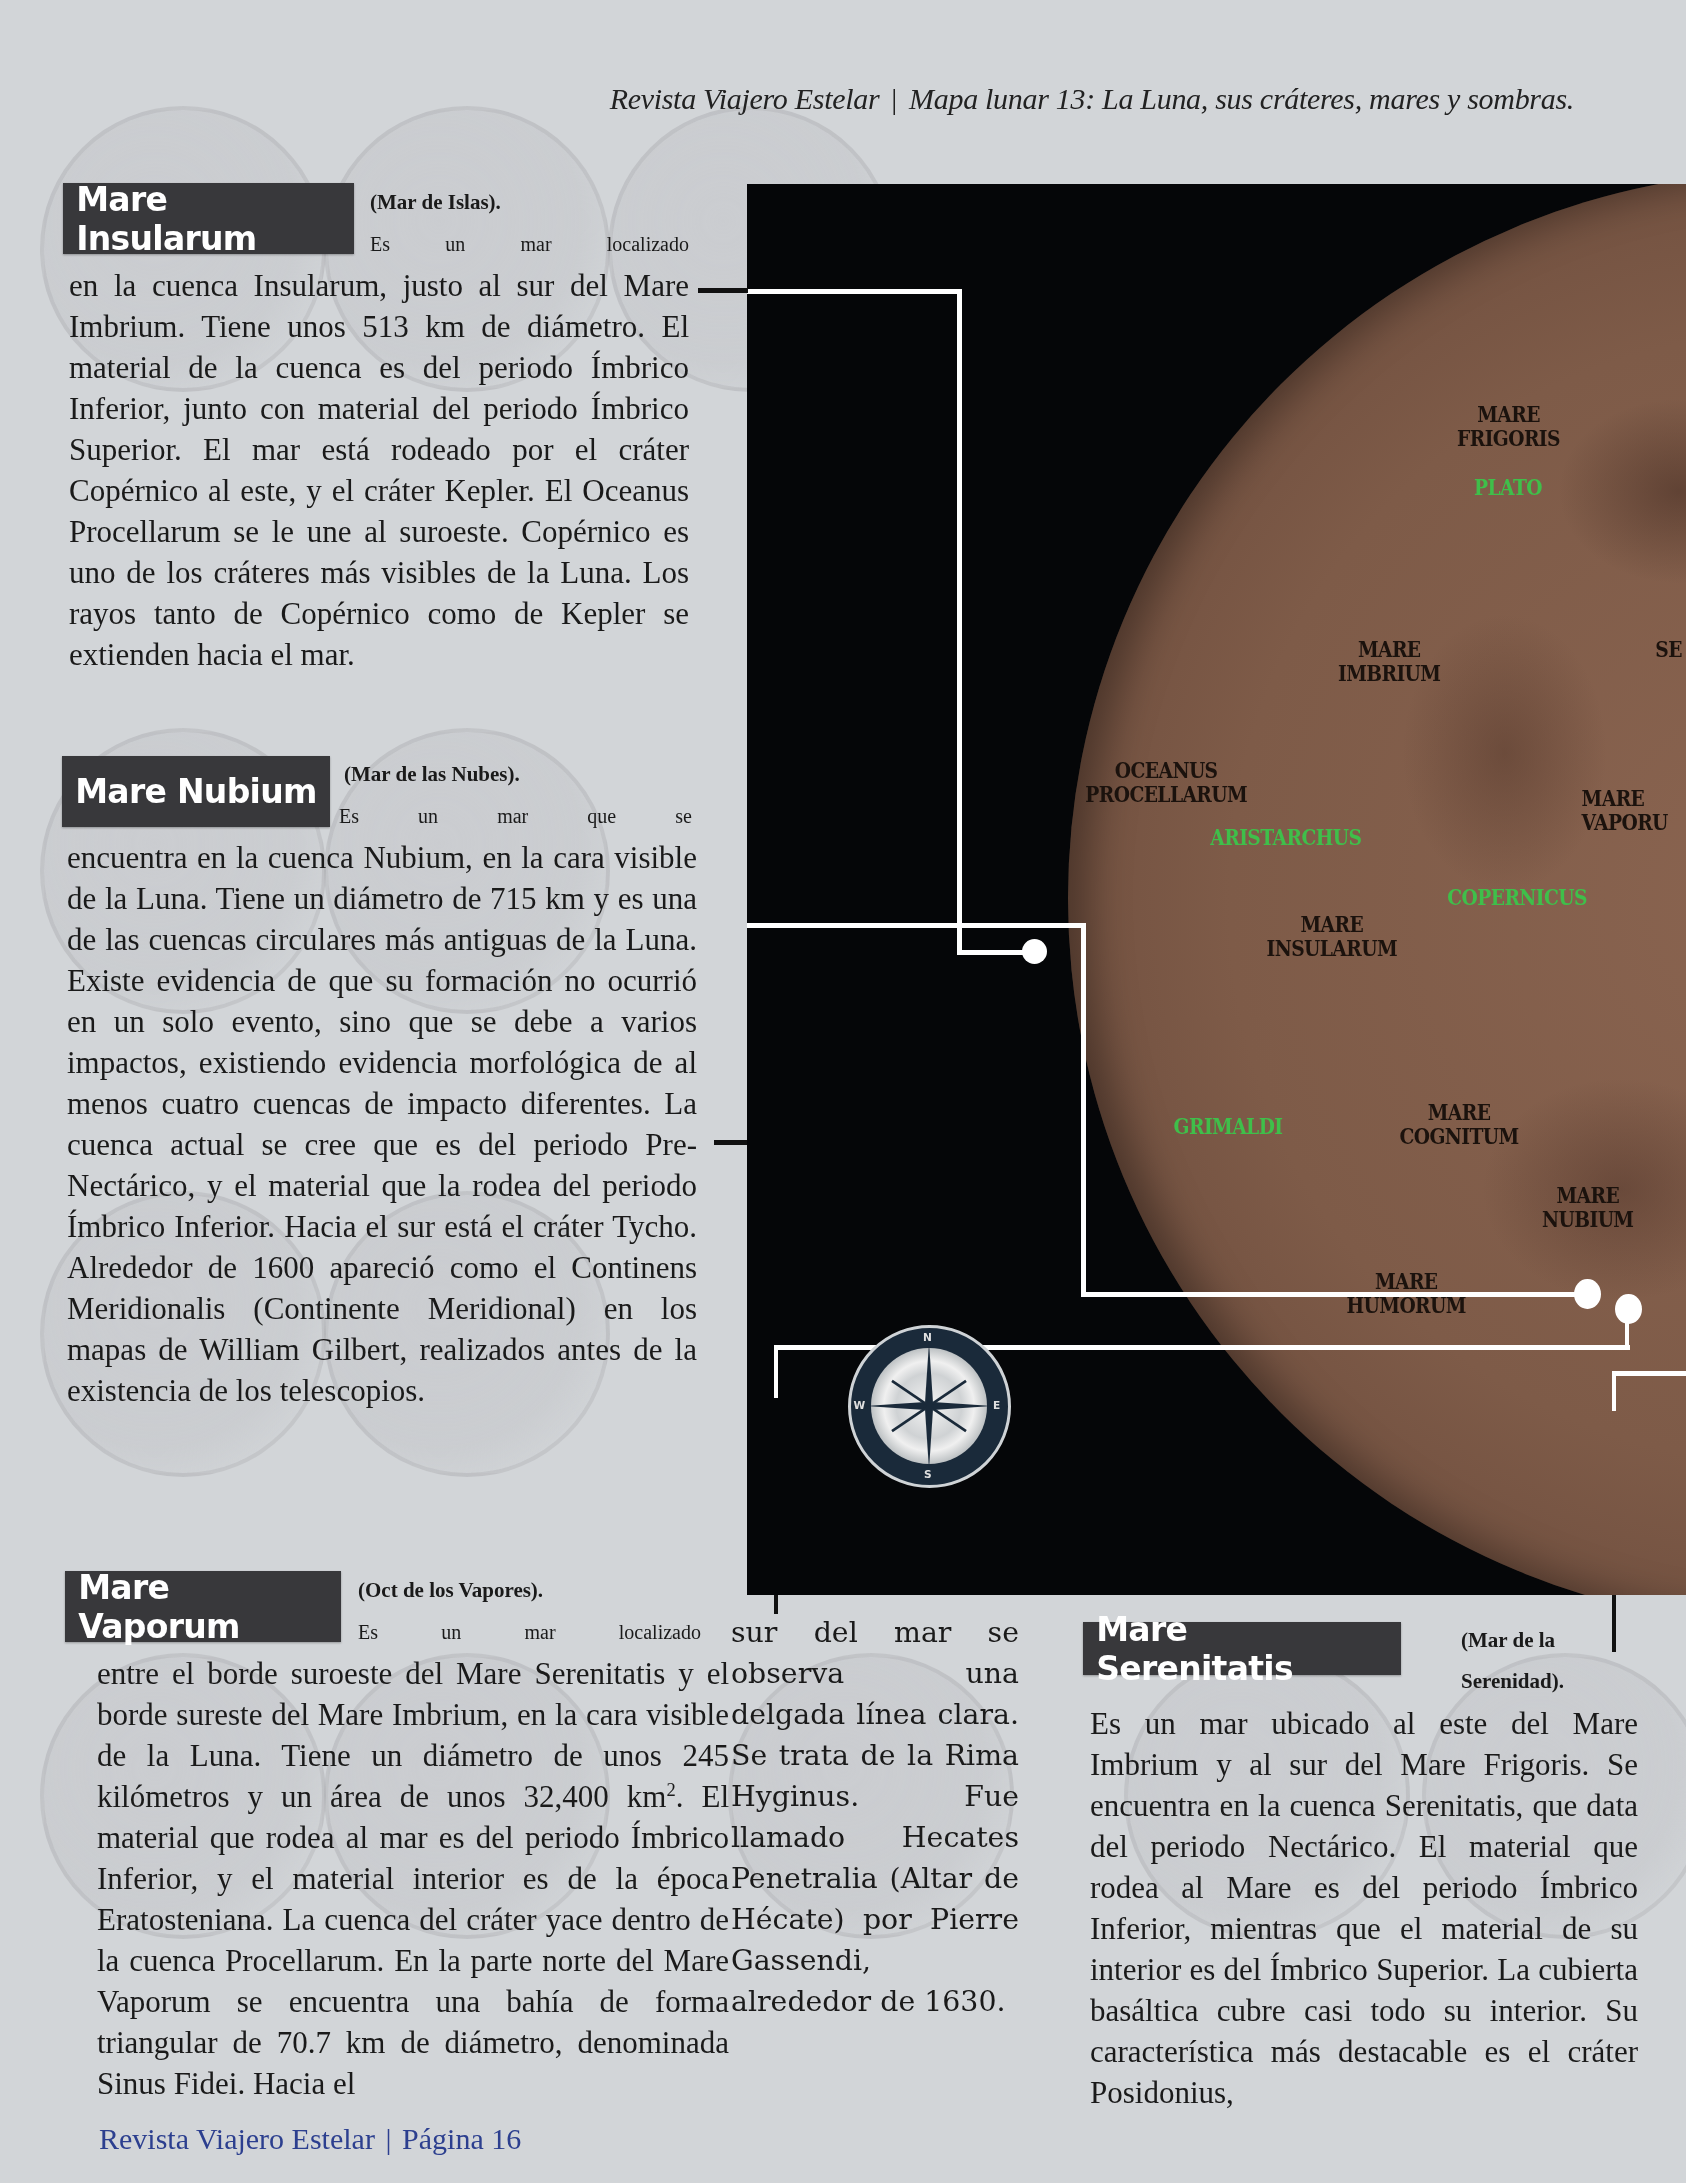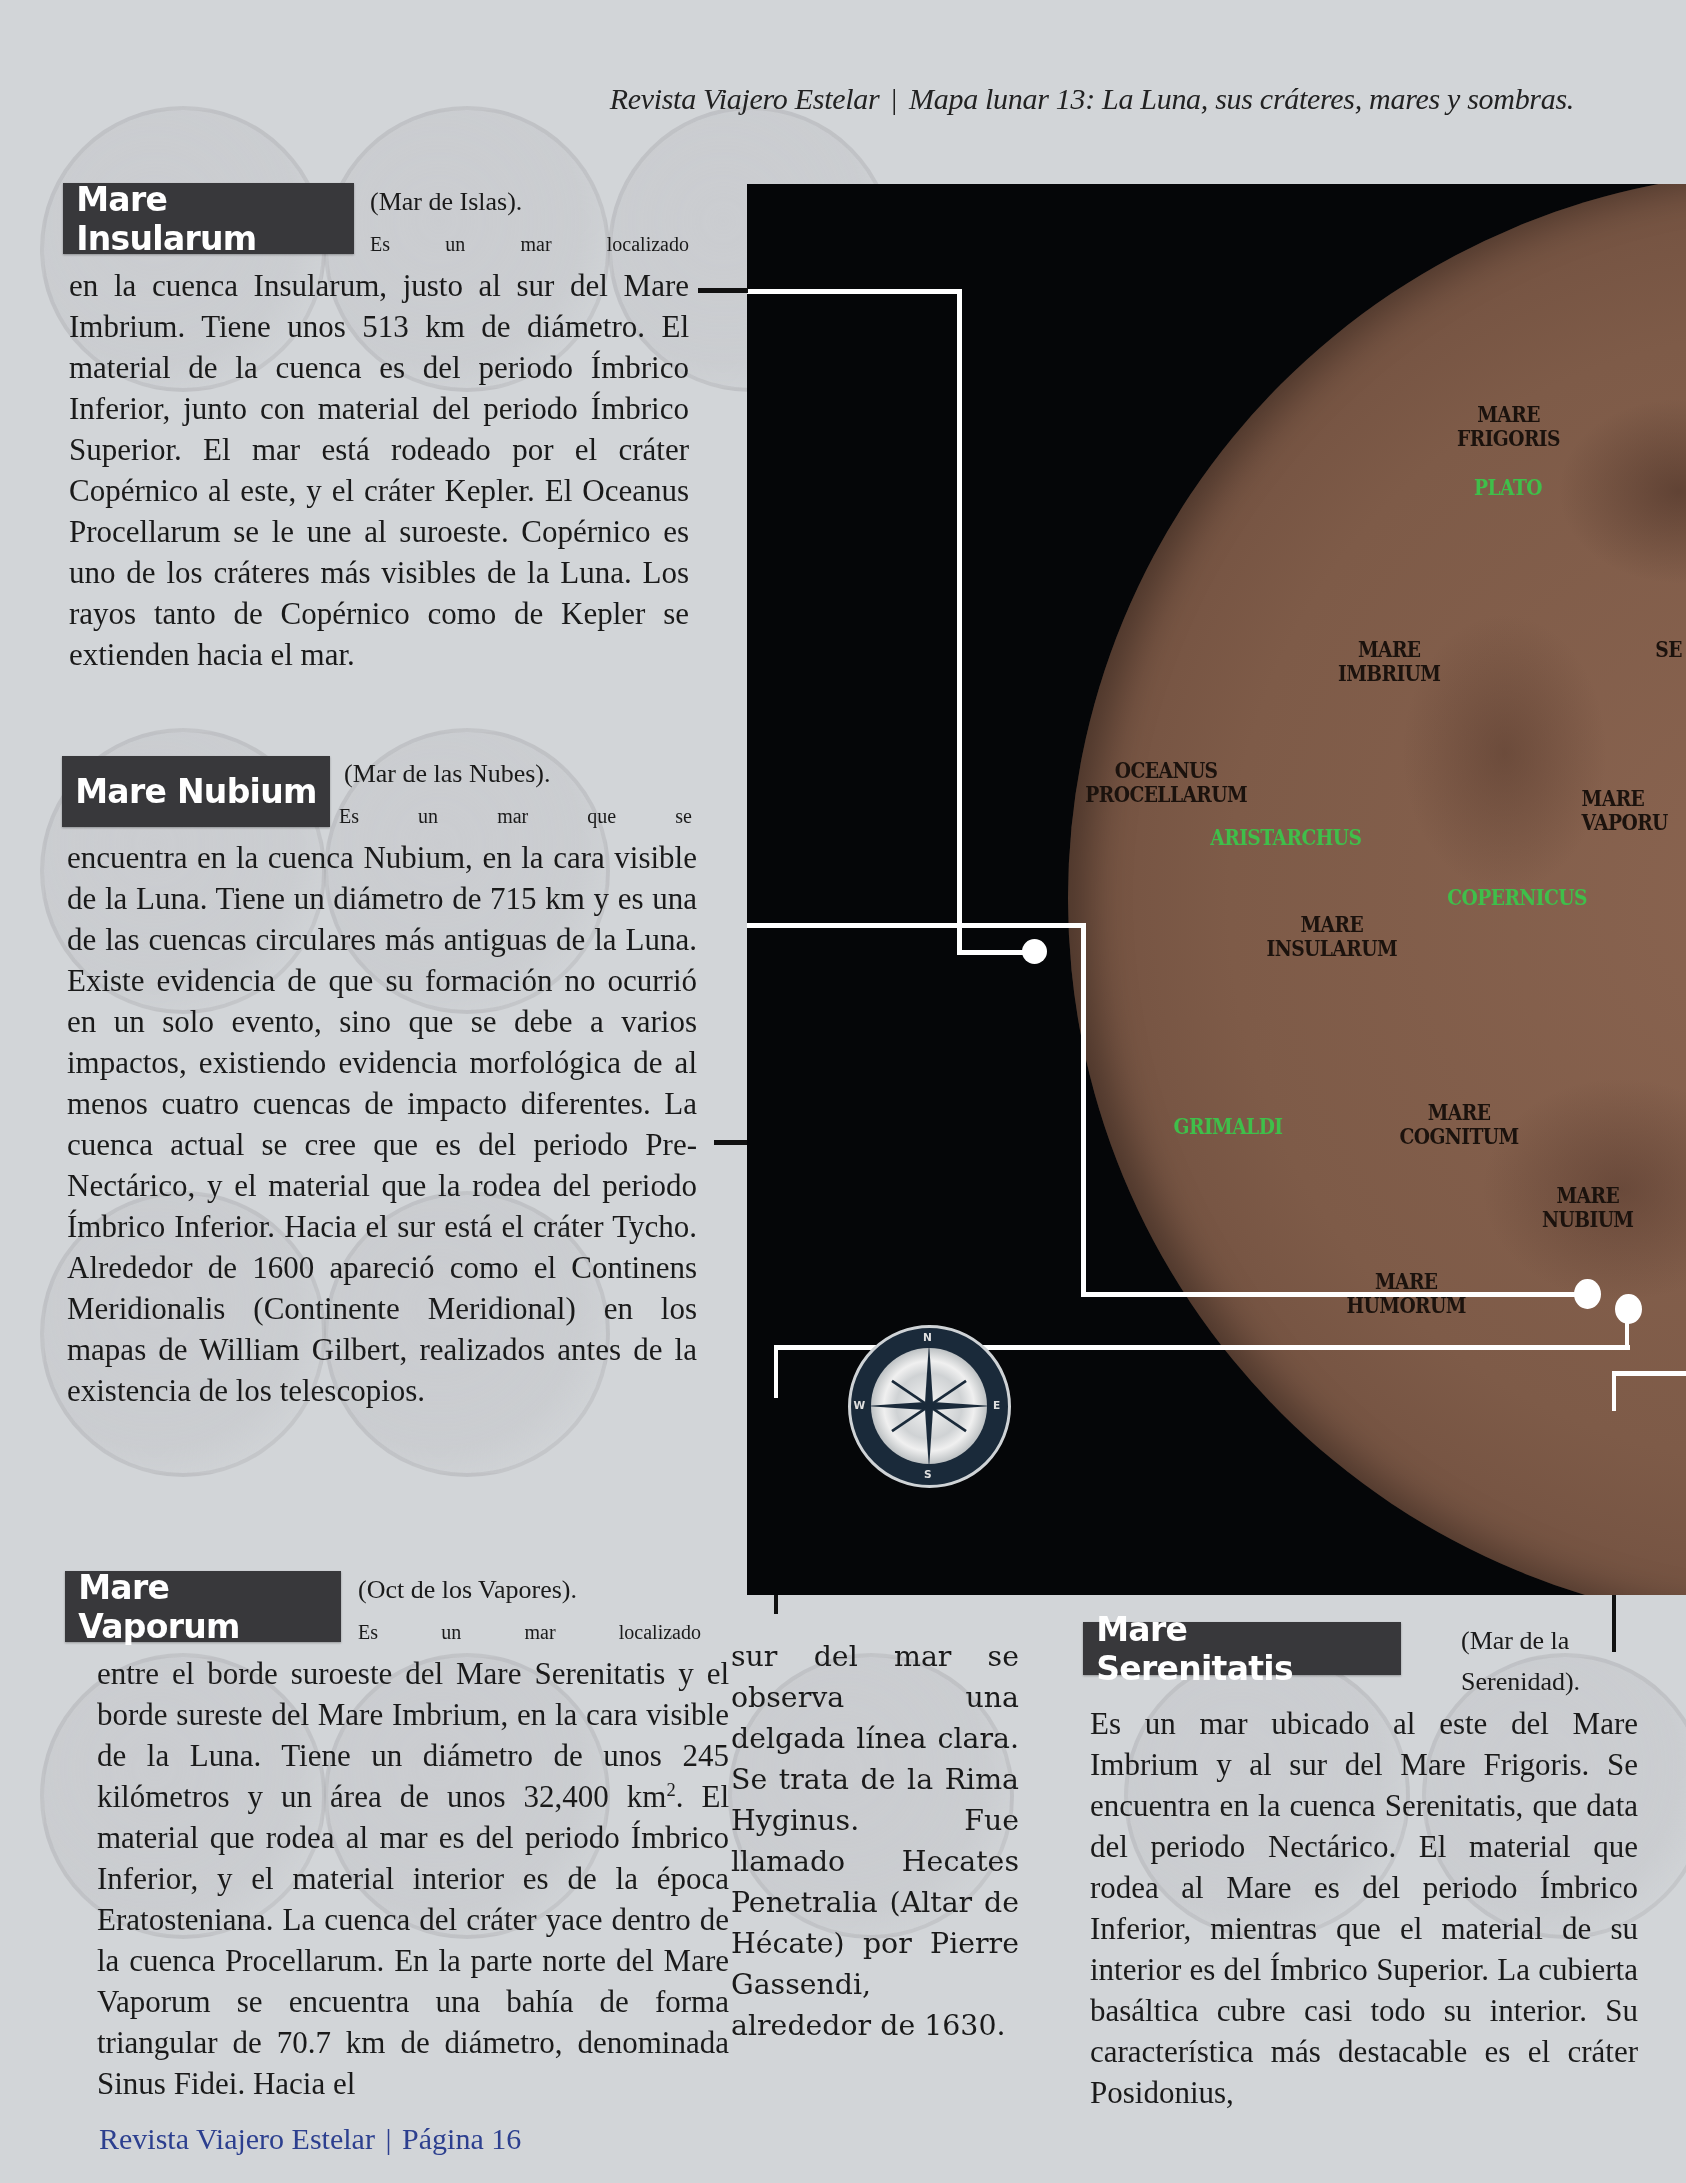--- a/index.html
+++ b/index.html
@@ -21,34 +21,34 @@
   }
   .header-line .sep { margin:0 12px; font-style:normal; }
   .tag {
     position:absolute; background:#38383b; color:#fff;
     font-family:"DejaVu Sans", "Liberation Sans", sans-serif; font-weight:bold;
     font-size:33px; padding:0 13.2px; display:flex; align-items:center;
     box-shadow:0 1.3px 2px rgba(0,0,0,0.3);
     letter-spacing:-0.7px;
   }
   .subtitle {
-    position:absolute; font-weight:normal; font-size:26px; line-height:40px;
+    position:absolute; font-weight:bold; font-size:21px; line-height:40px;
   }
   .body-text {
     position:absolute; font-size:31px; line-height:41px; text-align:justify;
     text-align-last:left;
   }
   .first-line {
     position:absolute; font-size:20px; line-height:41px;
     text-align:justify; text-align-last:justify;
   }
   .narrow-col {
     position:absolute; font-size:31px; line-height:41px; text-align:justify;
     text-align-last:left; font-family:"DejaVu Serif", "Liberation Serif", serif;
-    font-size:28.4px; letter-spacing:0;margin-top:24px;
+    font-size:28.4px; letter-spacing:0;
   }
   .map-panel {
     position:absolute; left:747px; top:184px; width:939px; height:1411px;
     background:#050608; overflow:hidden;
   }
   .moon {
     position:absolute; left:321px; top:-13.2px; width:1455px; height:1455px; border-radius:50%;
     background:
       radial-gradient(ellipse 172px 132px at 42% 22%, rgba(70,45,35,0.55), transparent 70%),
       radial-gradient(ellipse 146px 198px at 30% 40%, rgba(80,52,40,0.45), transparent 70%),

